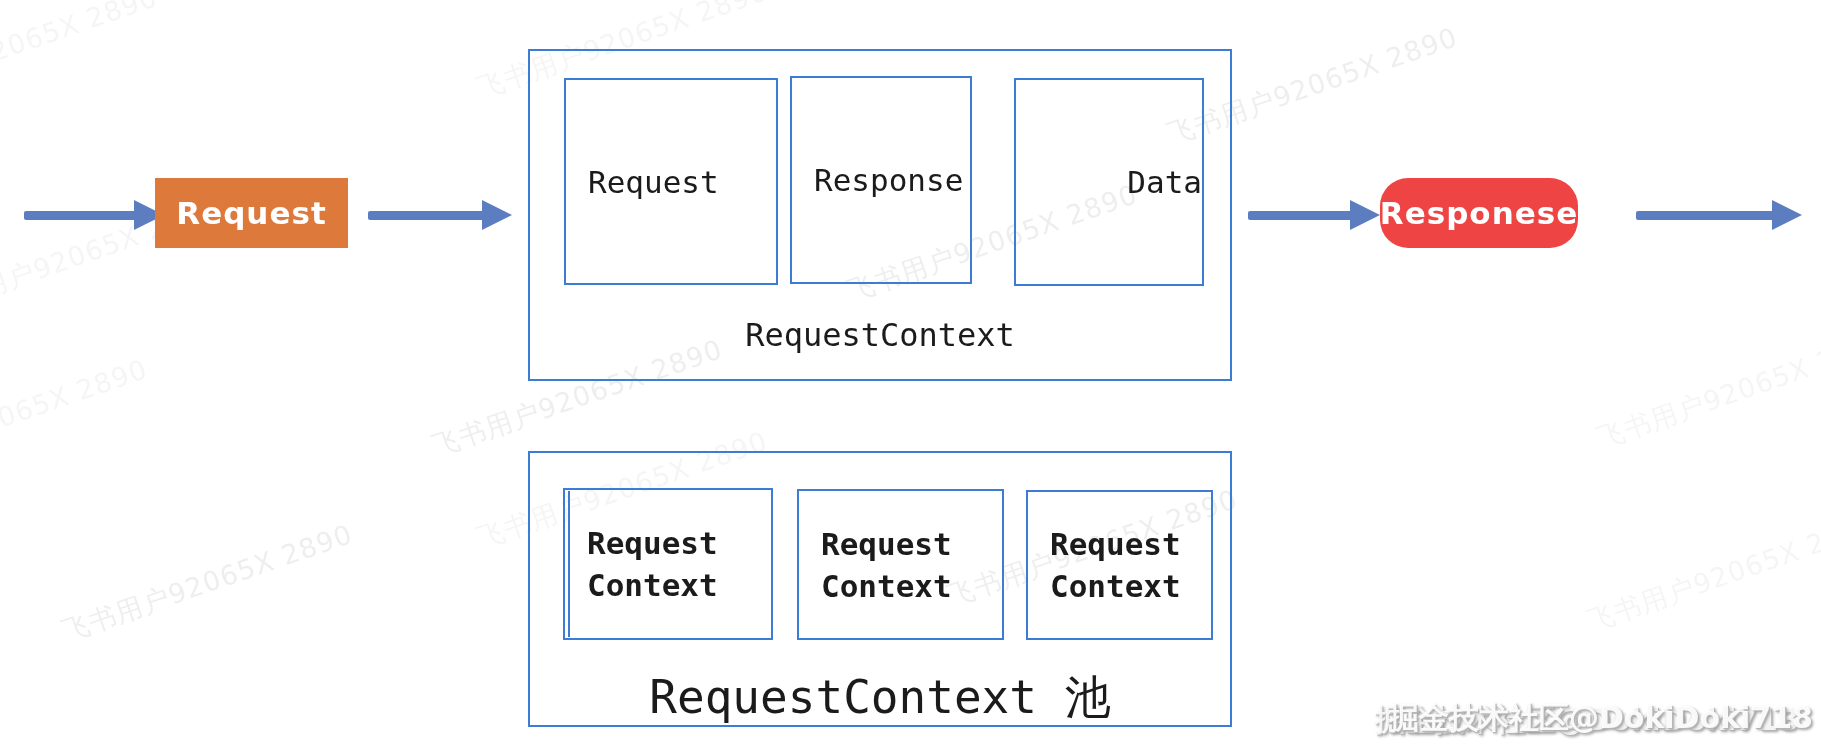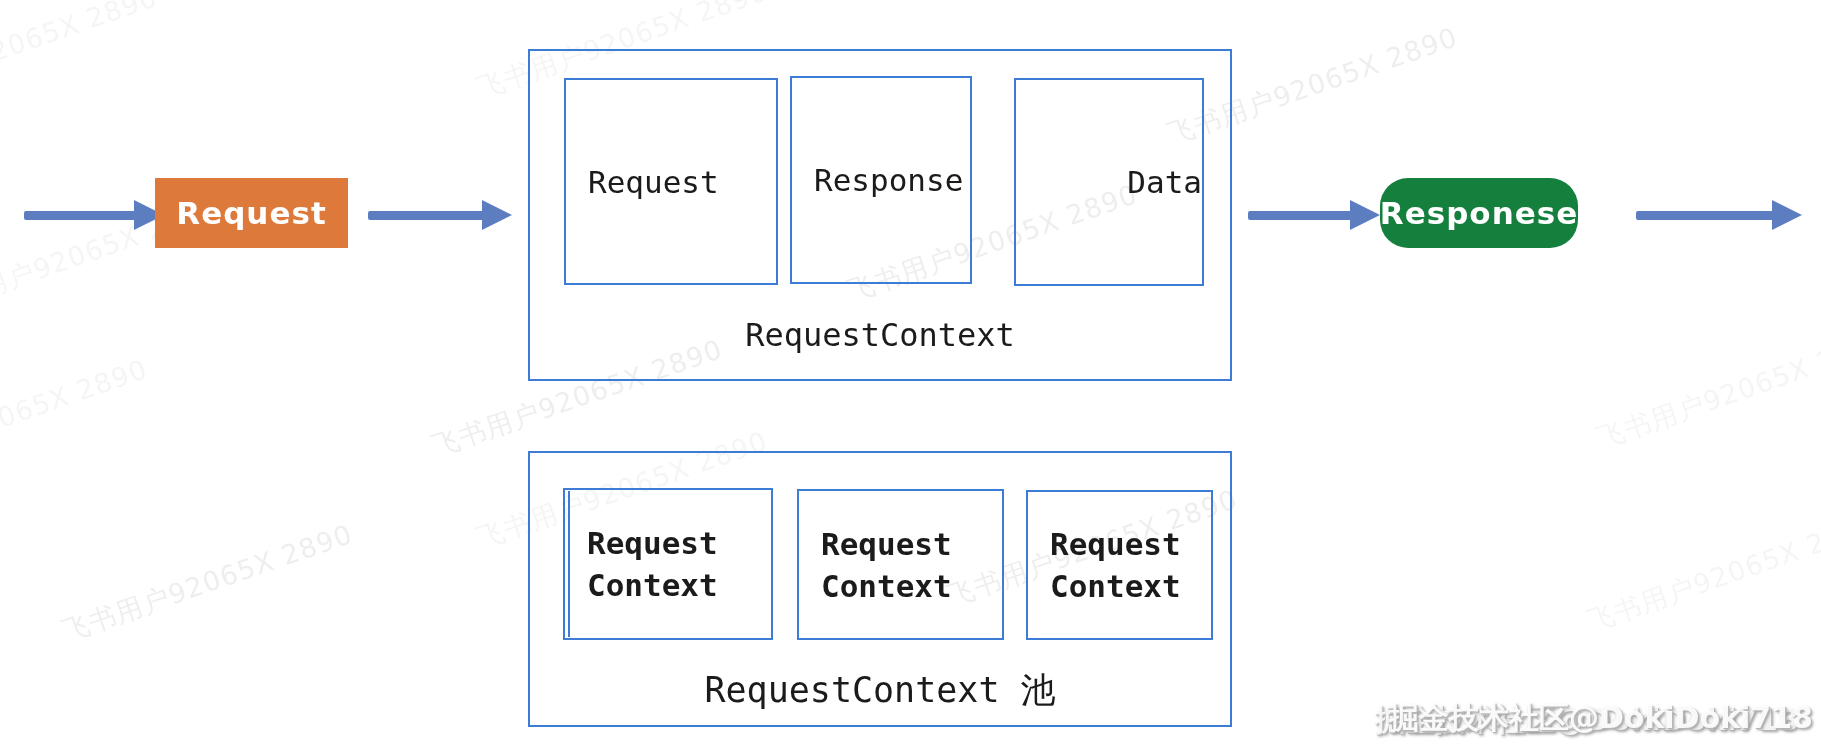--- a/index.html
+++ b/index.html
@@ -72,21 +72,21 @@
     display: flex;
     align-items: center;
     justify-content: center;
     color: #ffffff;
     font-family: "DejaVu Sans", sans-serif;
     font-weight: bold;
     font-size: 31px;
     letter-spacing: 1px;
   }
   #request-node  { left: 155px; top: 178px; width: 193px; height: 70px; background: #DD7A3B; }
-  #response-node { left: 1380px; top: 178px; width: 198px; height: 70px; background: #15803d; border-radius: 28px; }
+  #response-node { left: 1380px; top: 178px; width: 198px; height: 70px; background: #ef4444; border-radius: 28px; }
 
   
   .container-box {
     position: absolute;
     border: 2px solid #3C7CD6;
     background: transparent;
   }
   #context-box { left: 528px; top: 49px;  width: 704px; height: 332px; }
   #pool-box    { left: 528px; top: 451px; width: 704px; height: 276px; }
 
@@ -120,21 +120,21 @@
   .pool-lbl { padding-left: 20px; width: 195px; line-height: 43px; font-weight: bold; }
 
   .box-title {
     position: absolute;
     left: 0; right: 0;
     text-align: center;
     color: #1b1b1b;
     white-space: nowrap;
   }
   #context-title { top: 265px; font-size: 32px; }
-  #pool-title    { top: 214px; font-size: 35px; }
+  #pool-title    { top: 214px; font-size: 46px; }
 </style>
 </head>
 <body>
 
 <div id="canvas">
 
   <span class="wm" style="left:-140px; top:28px;">飞书用户92065X 2890</span>
   <span class="wm" style="left:470px;  top:22px;">飞书用户92065X 2890</span>
   <span class="wm dark" style="left:1160px; top:68px;">飞书用户92065X 2890</span>
   <span class="wm" style="left:-80px;  top:240px;">飞书用户92065X 2890</span>

